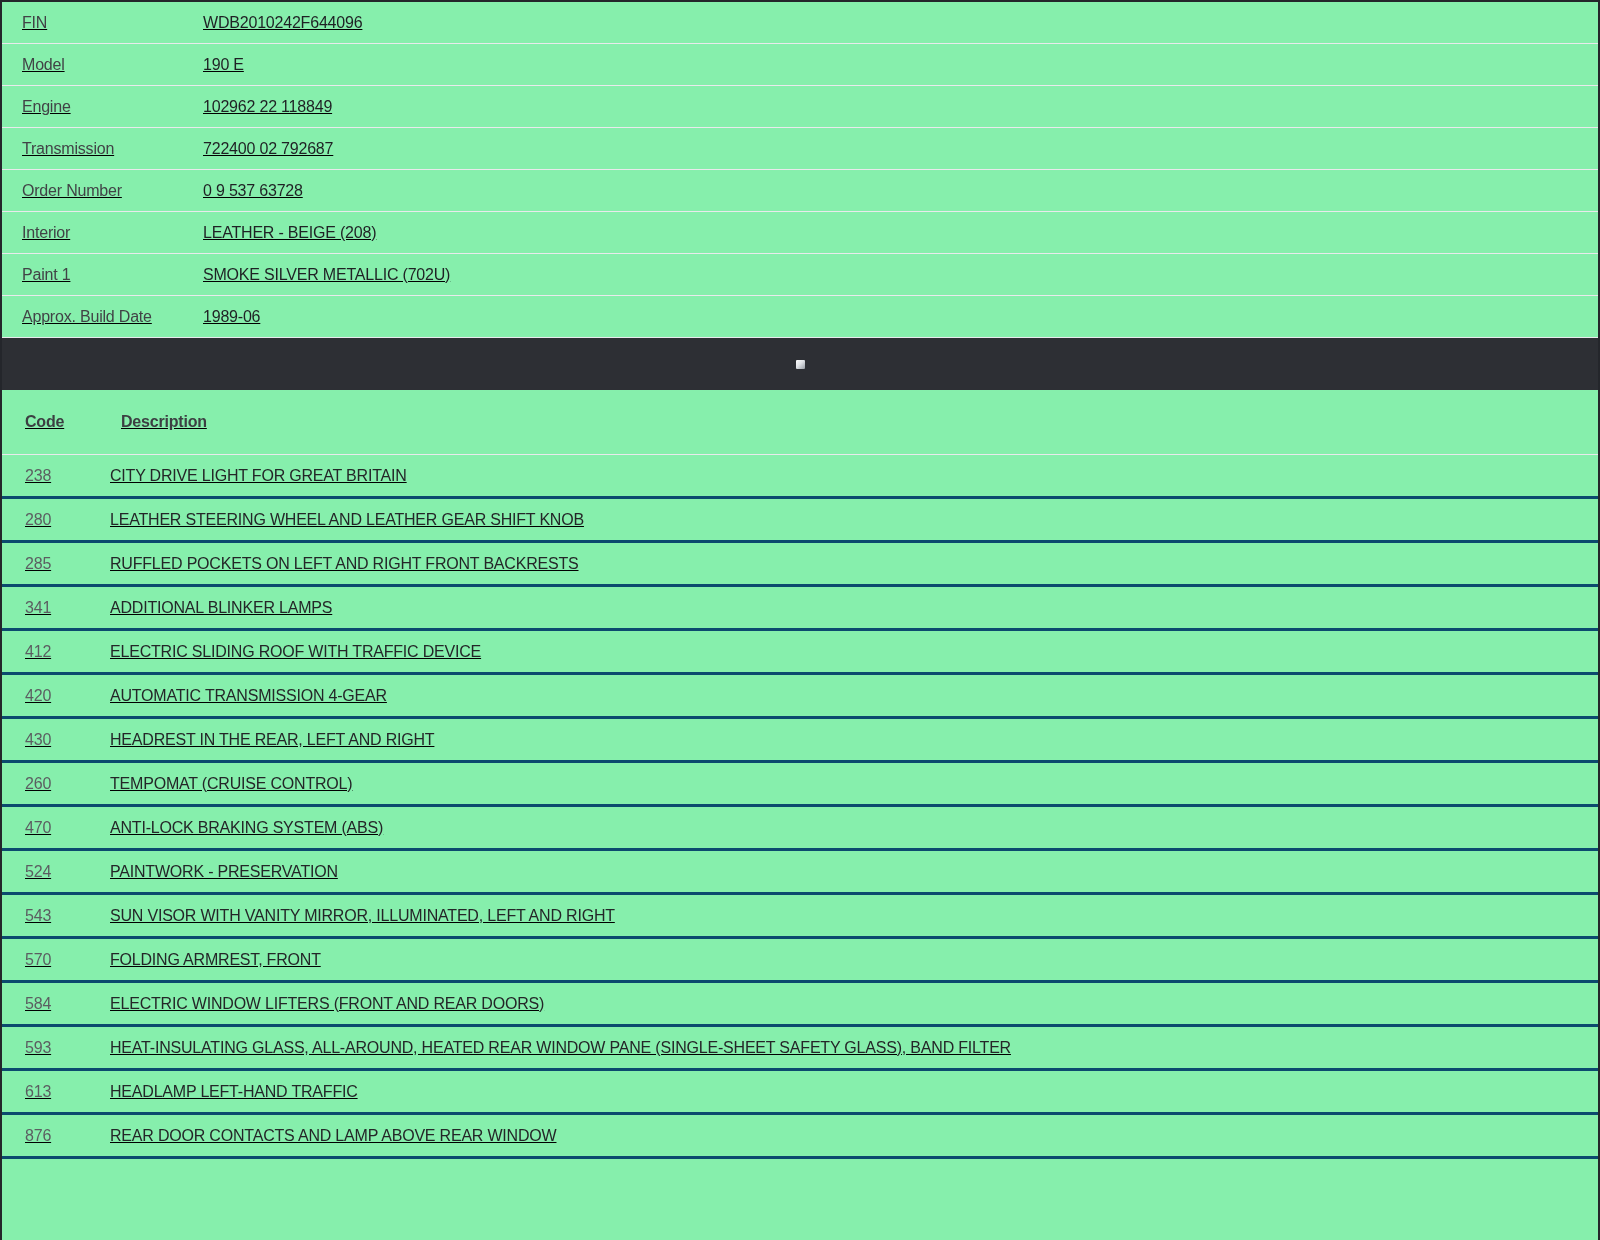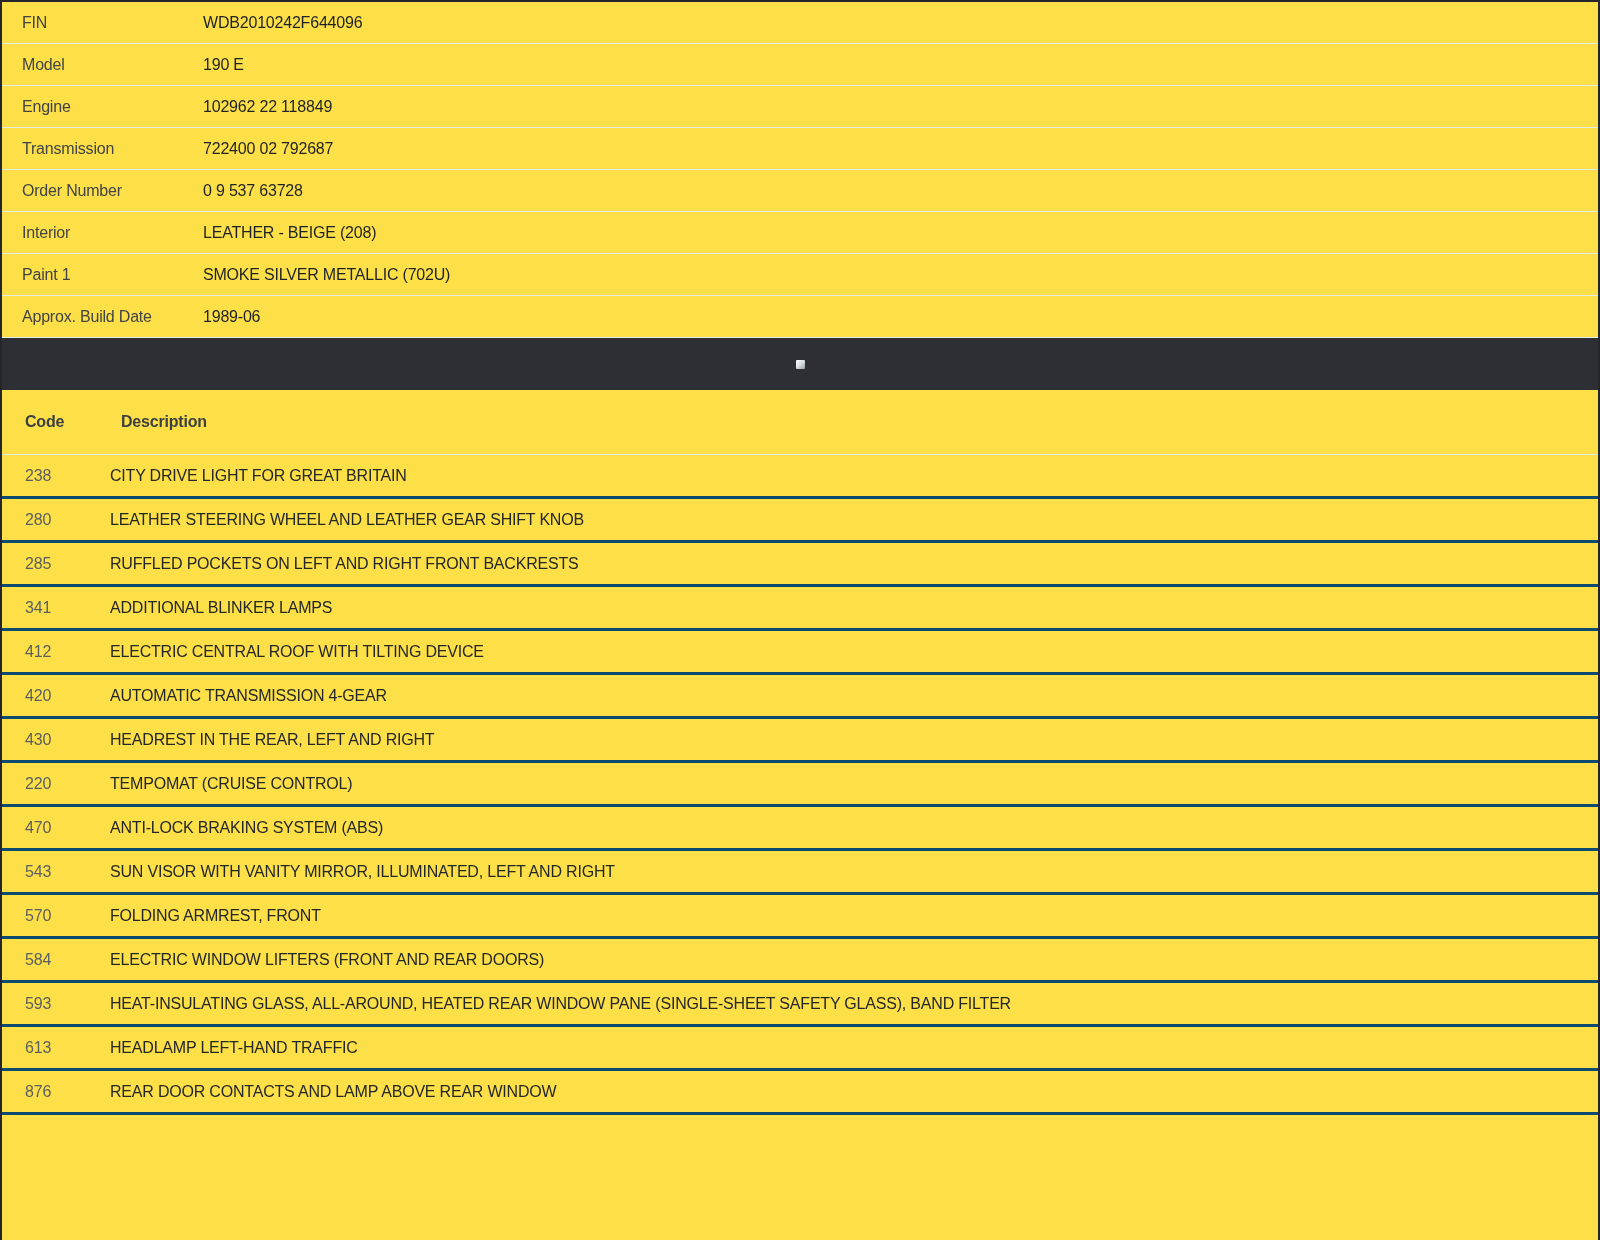--- a/index.html
+++ b/index.html
@@ -11,25 +11,26 @@
     height: 1240px;
     overflow: hidden;
     background: #ffffff;
     font-family: "Liberation Sans", sans-serif;
     -webkit-font-smoothing: antialiased;
   }
   .datacard {
     box-sizing: border-box;
     width: 1600px;
     height: 1240px;
-    background: #fde047;
+    background: #86efac;
     border-top: 2px solid #24262b;
     border-left: 2px solid #24262b;
     border-right: 2px solid #24262b;
     overflow: hidden;
+    text-decoration: underline;
   }
   table {
     border-collapse: collapse;
     width: 100%;
     table-layout: fixed;
   }
   
   .spec-table td {
     height: 41px;
     border-bottom: 1px solid #e9eaec;
@@ -176,44 +177,48 @@
         </tr>
 
         <tr>
           <td class="code-col code-cell">341</td>
           <td class="desc-cell">ADDITIONAL BLINKER LAMPS</td>
         </tr>
 
 
         <tr>
           <td class="code-col code-cell">412</td>
-          <td class="desc-cell">ELECTRIC CENTRAL ROOF WITH TILTING DEVICE</td>
+          <td class="desc-cell">ELECTRIC SLIDING ROOF WITH TRAFFIC DEVICE</td>
         </tr>
 
         <tr>
           <td class="code-col code-cell">420</td>
           <td class="desc-cell">AUTOMATIC TRANSMISSION 4-GEAR</td>
         </tr>
 
         <tr>
           <td class="code-col code-cell">430</td>
           <td class="desc-cell">HEADREST IN THE REAR, LEFT AND RIGHT</td>
         </tr>
 
         <tr>
-          <td class="code-col code-cell">220</td>
+          <td class="code-col code-cell">260</td>
           <td class="desc-cell">TEMPOMAT (CRUISE CONTROL)</td>
         </tr>
 
 
         <tr>
           <td class="code-col code-cell">470</td>
           <td class="desc-cell">ANTI-LOCK BRAKING SYSTEM (ABS)</td>
         </tr>
 
+        <tr>
+          <td class="code-col code-cell">524</td>
+          <td class="desc-cell">PAINTWORK - PRESERVATION</td>
+        </tr>
 
         <tr>
           <td class="code-col code-cell">543</td>
           <td class="desc-cell">SUN VISOR WITH VANITY MIRROR, ILLUMINATED, LEFT AND RIGHT</td>
         </tr>
 
         <tr>
           <td class="code-col code-cell">570</td>
           <td class="desc-cell">FOLDING ARMREST, FRONT</td>
         </tr>

